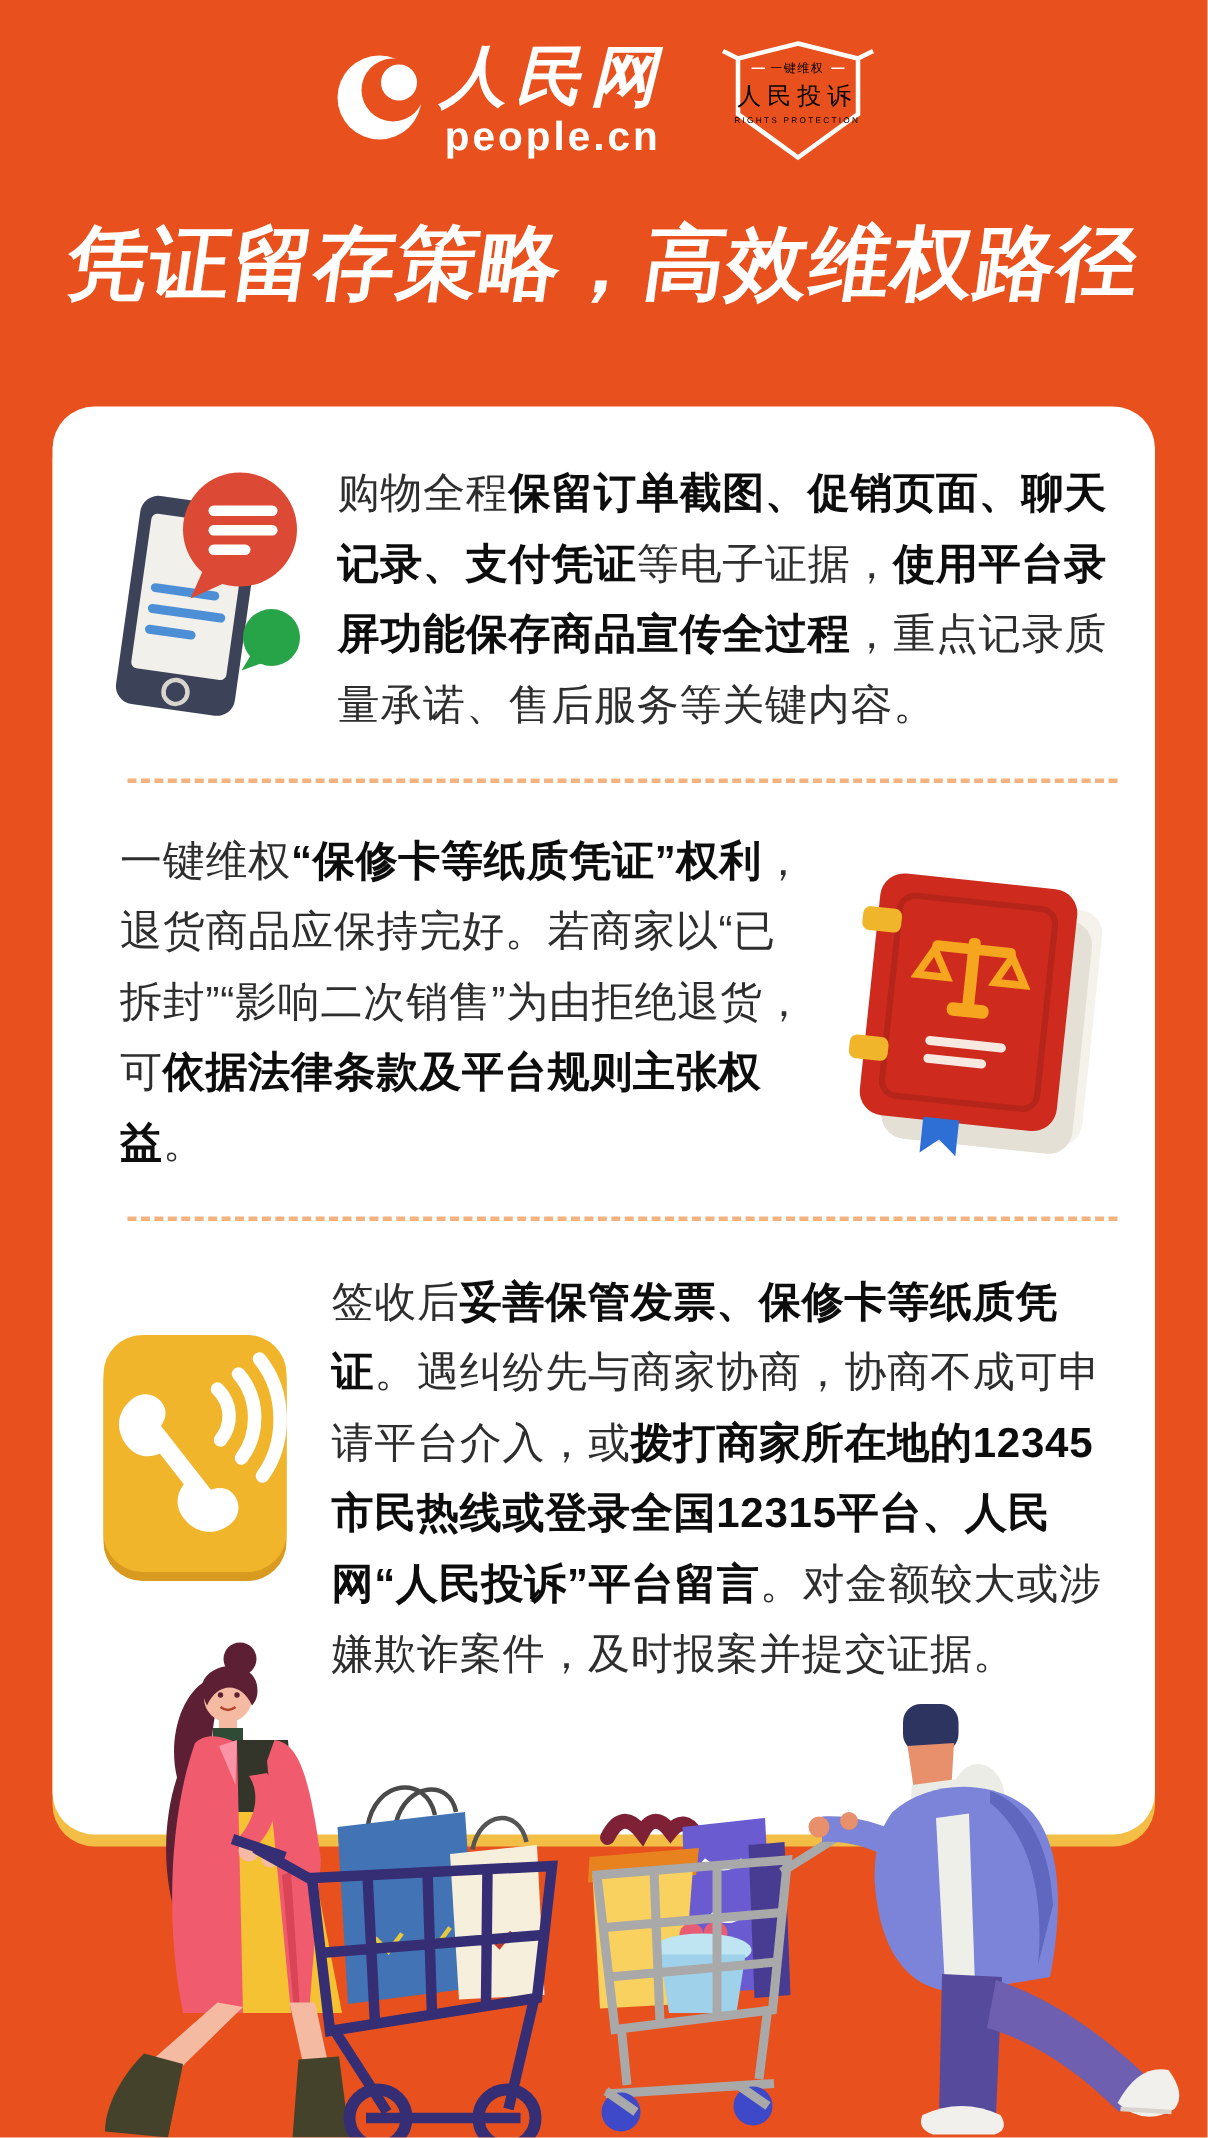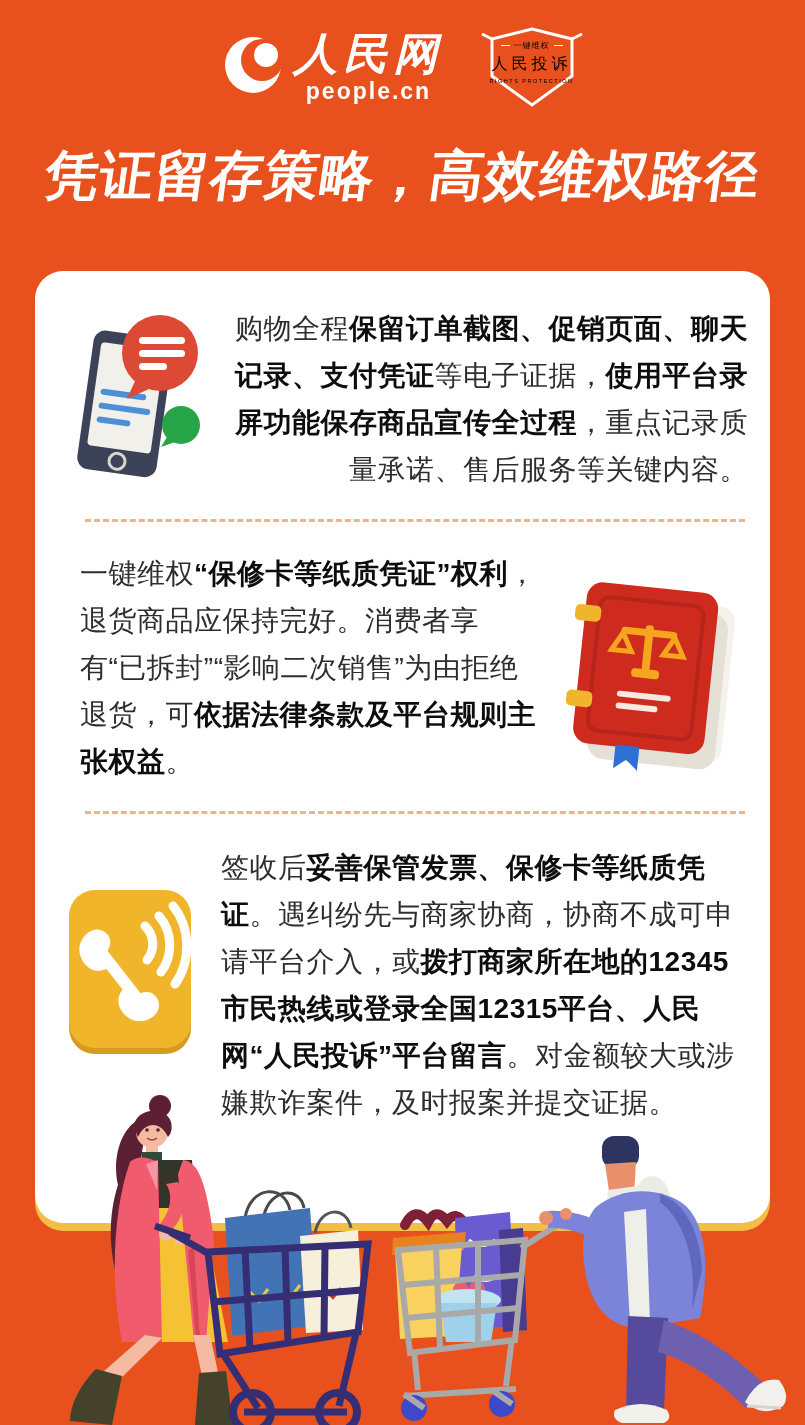--- a/index.html
+++ b/index.html
@@ -6,21 +6,21 @@
   body{width:805px;height:1425px;overflow:hidden;
        font-family:"Liberation Sans","DejaVu Sans",sans-serif;}
   .page{position:relative;width:805px;height:1425px;background:#E8511D;overflow:hidden;}
 
   
   .header{position:absolute;top:24px;left:0;width:100%;display:flex;
           justify-content:center;align-items:center;gap:36px;color:#fff;}
   .logo{display:flex;align-items:center;gap:10px;}
   .logo-text{display:flex;flex-direction:column;align-items:center;line-height:1;}
   .logo-cn{font-size:44px;font-weight:900;font-style:italic;letter-spacing:6px;}
-  .logo-en{font-size:23px;font-weight:700;letter-spacing:2px;margin-top:4px;}
+  .logo-en{font-size:27px;font-weight:700;letter-spacing:2px;margin-top:4px;}
   .badge{position:relative;width:104px;height:86px;color:#000000;}
   .badge svg{position:absolute;inset:0;}
   .badge-txt{position:absolute;top:16px;left:0;width:100%;display:flex;
              flex-direction:column;align-items:center;gap:3px;}
   .badge-top{display:flex;align-items:center;gap:4px;font-size:8px;letter-spacing:1px;}
   .dash{display:inline-block;width:9px;height:1px;background:#fff;}
   .badge-main{font-size:16px;font-weight:400;letter-spacing:4px;}
   .badge-bottom{font-size:5.5px;letter-spacing:1.5px;}
 
   
@@ -29,21 +29,21 @@
          transform:skewX(-8deg);margin:0;}
 
   
   .card{position:absolute;left:35px;top:271px;width:735px;height:952px;
         background:#fff;border-radius:28px;box-shadow:0 8px 0 #F2BE45;z-index:1;}
   .sec{display:flex;}
   .sec p{margin:0;font-size:28px;line-height:47px;letter-spacing:.5px;color:#2e2e2e;}
   .sec p .b{font-weight:700;color:#0d0d0d;}
   .sec1{margin:34px 22px 0 28px;gap:22px;}
   .sec1 .art{flex:0 0 140px;}
-  .sec1 p{flex:1;text-align:right;}
+  .sec1 p{flex:1;}
   .divider{border:none;border-top:3px dashed #F3B27E;margin:26px 25px 0 50px;}
   .sec2{margin:28px 16px 0 45px;gap:14px;}
   .sec2 p{flex:0 0 458px;}
   .sec2 .art{flex:1;display:flex;justify-content:center;align-items:flex-start;padding-top:28px;}
   .sec3{margin:30px 20px 16px 26px;gap:22px;}
   .sec3 .art{flex:0 0 138px;padding-top:44px;}
   .sec3 p{flex:1;}
 
   
   .illus{position:absolute;left:0;top:1090px;width:805px;height:335px;z-index:3;}
@@ -111,21 +111,21 @@
             <path d="M104,132 L98,142 L112,137 Z" fill="#27A348"></path>
           </g>
         </svg>
       </span>
       <p><span>购物全程</span><span class="b">保留订单截图、促销页面、聊天记录、支付凭证</span><span>等电子证据，</span><span class="b">使用平台录屏功能保存商品宣传全过程</span><span>，重点记录质量承诺、售后服务等关键内容。</span></p>
     </div>
 
     <hr class="divider">
 
     <div class="sec sec2">
-      <p><span>一键维权</span><span class="b">“保修卡等纸质凭证”权利</span><span>，退货商品应保持完好。消费者享有“已拆封”“影响二次销售”为由拒绝退货，可</span><span class="b">依据法律条款及平台规则主张权益</span><span>。</span></p>
+      <p><span>一键维权</span><span class="b">“保修卡等纸质凭证”权利</span><span>，退货商品应保持完好。若商家以“已拆封”“影响二次销售”为由拒绝退货，可</span><span class="b">依据法律条款及平台规则主张权益</span><span>。</span></p>
       <span class="art">
         <svg width="185" height="195" viewBox="0 0 185 195">
           <g transform="rotate(6 92 97)">
             <rect x="38" y="22" width="130" height="158" rx="16" fill="#F5F2EC"></rect>
             <rect x="34" y="30" width="128" height="156" rx="16" fill="#E4E0D6"></rect>
             <rect x="18" y="10" width="132" height="162" rx="16" fill="#CE2A1D"></rect>
             <rect x="32" y="24" width="104" height="134" rx="10" fill="none" stroke="#B5251A" stroke-width="4"></rect>
             <rect x="8" y="34" width="26" height="16" rx="5" fill="#F0B52B"></rect>
             <rect x="8" y="120" width="26" height="16" rx="5" fill="#F0B52B"></rect>
 

